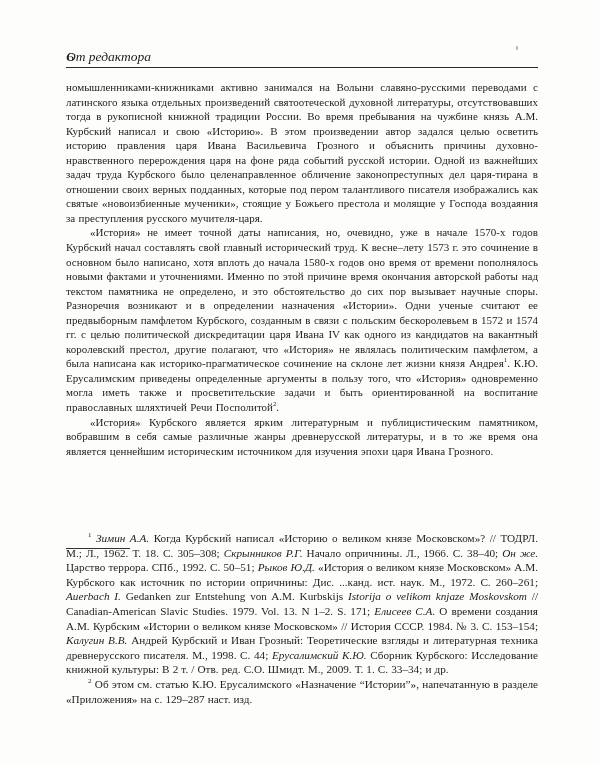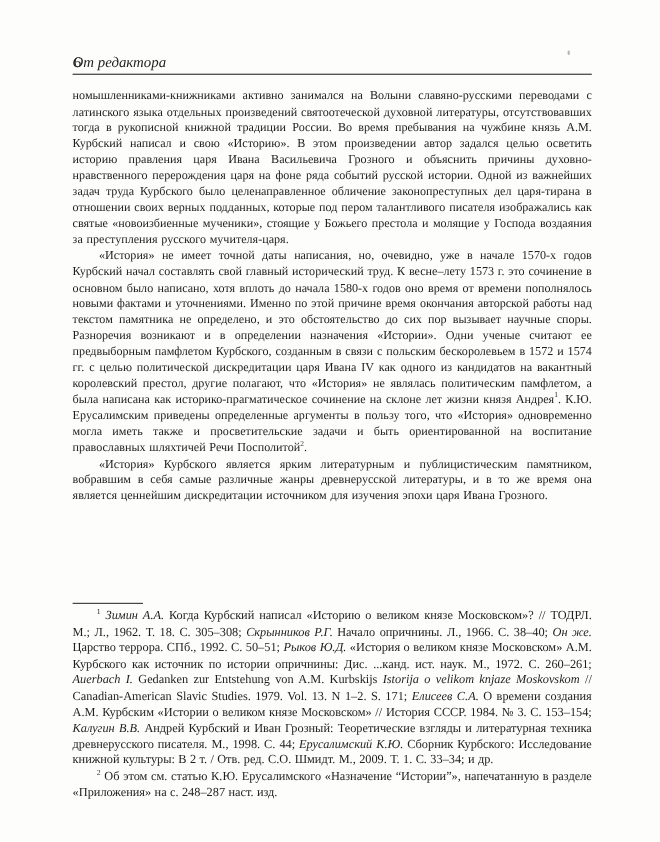--- a/index.html
+++ b/index.html
@@ -65,21 +65,21 @@
   .fn-rule {
     position: absolute;
     top: 548px;
     left: 66px;
     width: 64px;
     height: 0;
     border-top: 1.4px solid #333333;
   }
   .footnotes {
     position: absolute;
-    top: 553px;
+    top: 531px;
     left: 66px;
     right: 62px;
     text-align: justify;
     font-size: 11.2px;
     line-height: 14.6px;
     word-spacing: 0.3px;
   }
   .footnotes p {
     margin: 0;
     text-indent: 22px;
@@ -110,23 +110,23 @@
     <span class="running-title">От редактора</span>
   </div>
 
   <div class="header-rule"></div>
 
   <div class="speck"></div>
 
   <div class="body-text">
       <p><span>номышленниками-книжниками активно занимался на Волыни славяно-русскими переводами с латинского языка отдельных произведений святоотеческой духовной литературы, отсутствовавших тогда в рукописной книжной традиции России. Во время пребывания на чужбине князь А.М. Курбский написал и свою «Историю». В этом произведении автор задался целью осветить историю правления царя Ивана Васильевича Грозного и объяснить причины духовно-нравственного перерождения царя на фоне ряда событий русской истории. Одной из важнейших задач труда Курбского было целенаправленное обличение законопреступных дел царя-тирана в отношении своих верных подданных, которые под пером талантливого писателя изображались как святые «новоизбиенные мученики», стоящие у Божьего престола и молящие у Господа воздаяния за преступления русского мучителя-царя.</span></p>
       <p class="indent"><span>«История» не имеет точной даты написания, но, очевидно, уже в начале 1570-х годов Курбский начал составлять свой главный исторический труд. К весне–лету 1573 г. это сочинение в основном было написано, хотя вплоть до начала 1580-х годов оно время от времени пополнялось новыми фактами и уточнениями. Именно по этой причине время окончания авторской работы над текстом памятника не определено, и это обстоятельство до сих пор вызывает научные споры. Разноречия возникают и в определении назначения «Истории». Одни ученые считают ее предвыборным памфлетом Курбского, созданным в связи с польским бескоролевьем в 1572 и 1574 гг. с целью политической дискредитации царя Ивана IV как одного из кандидатов на вакантный королевский престол, другие полагают, что «История» не являлась политическим памфлетом, а была написана как историко-прагматическое сочинение на склоне лет жизни князя Андрея</span><sup>1</sup><span>. К.Ю. Ерусалимским приведены определенные аргументы в пользу того, что «История» одновременно могла иметь также и просветительские задачи и быть ориентированной на воспитание православных шляхтичей Речи Посполитой</span><sup>2</sup><span>.</span></p>
-      <p class="indent"><span>«История» Курбского является ярким литературным и публицистическим памятником, вобравшим в себя самые различные жанры древнерусской литературы, и в то же время она является ценнейшим дискредитации источником для изучения эпохи царя Ивана Грозного.</span></p>
+      <p class="indent"><span>«История» Курбского является ярким литературным и публицистическим памятником, вобравшим в себя самые различные жанры древнерусской литературы, и в то же время она является ценнейшим историческим источником для изучения эпохи царя Ивана Грозного.</span></p>
     </div>
 
   <div class="fn-rule"></div>
 
   <div class="footnotes">
       <p><sup>1</sup><span> </span><i>Зимин А.А.</i><span> Когда Курбский написал «Историю о великом князе Московском»? // ТОДРЛ. М.; Л., 1962. Т. 18. С. 305–308; </span><i>Скрынников Р.Г.</i><span> Начало опричнины. Л., 1966. С. 38–40; </span><i>Он же.</i><span> Царство террора. СПб., 1992. С. 50–51; </span><i>Рыков Ю.Д.</i><span> «История о великом князе Московском» А.М. Курбского как источник по истории опричнины: Дис. ...канд. ист. наук. М., 1972. С. 260–261; </span><i>Auerbach I.</i><span> Gedanken zur Entstehung von A.M. Kurbskijs </span><i>Istorija o velikom knjaze Moskovskom</i><span> // Canadian-American Slavic Studies. 1979. Vol. 13. N 1–2. S. 171; </span><i>Елисеев С.А.</i><span> О времени создания А.М. Курбским «Истории о великом князе Московском» // История СССР. 1984. № 3. С. 153–154; </span><i>Калугин В.В.</i><span> Андрей Курбский и Иван Грозный: Теоретические взгляды и литературная техника древнерусского писателя. М., 1998. С. 44; </span><i>Ерусалимский К.Ю.</i><span> Сборник Курбского: Исследование книжной культуры: В 2 т. / Отв. ред. С.О. Шмидт. М., 2009. Т. 1. С. 33–34; и др.</span></p>
-      <p><sup>2</sup><span> Об этом см. статью К.Ю. Ерусалимского «Назначение “Истории”», напечатанную в разделе «Приложения» на с. 248–287 наст. изд.</span></p>
+      <p><sup>2</sup><span> Об этом см. статью К.Ю. Ерусалимского «Назначение “Истории”», напечатанную в разделе «Приложения» на с. 129–287 наст. изд.</span></p>
     </div>
 
 </div>
 
 </body></html>

